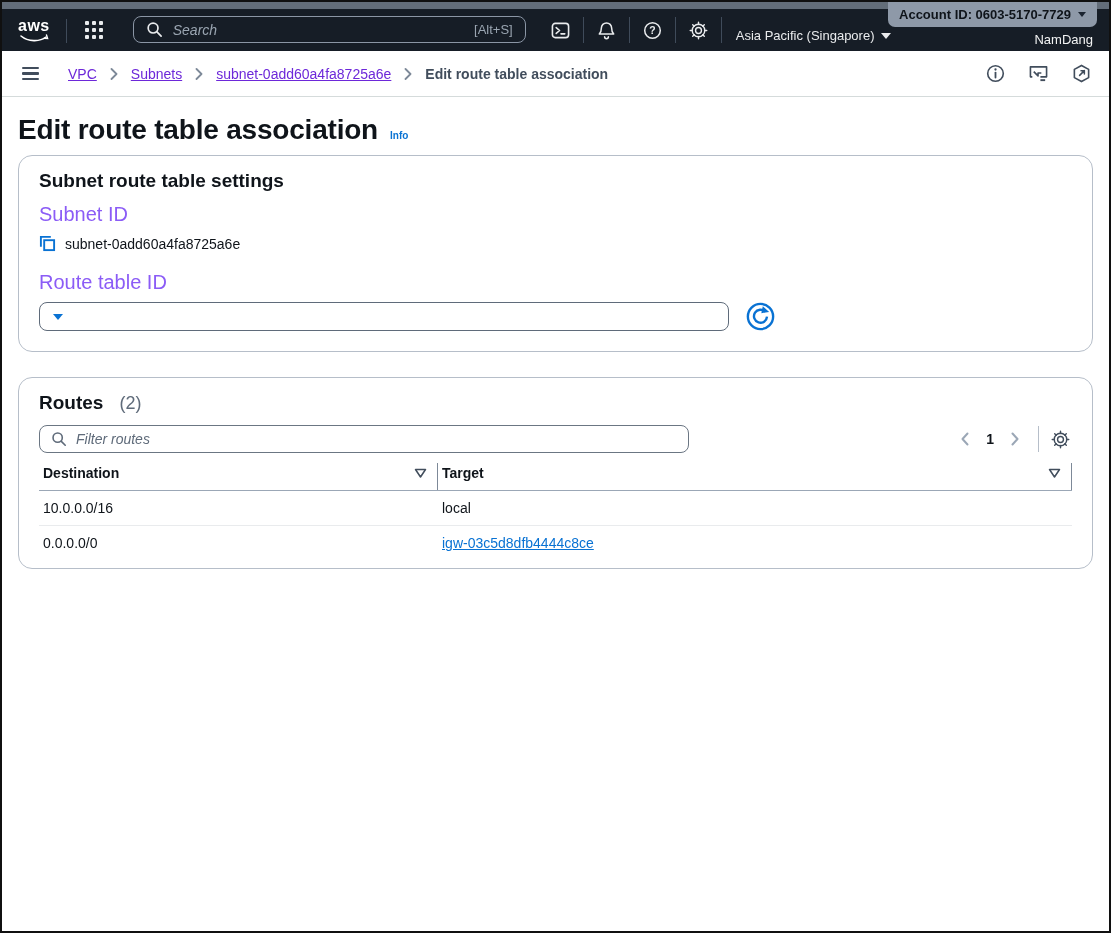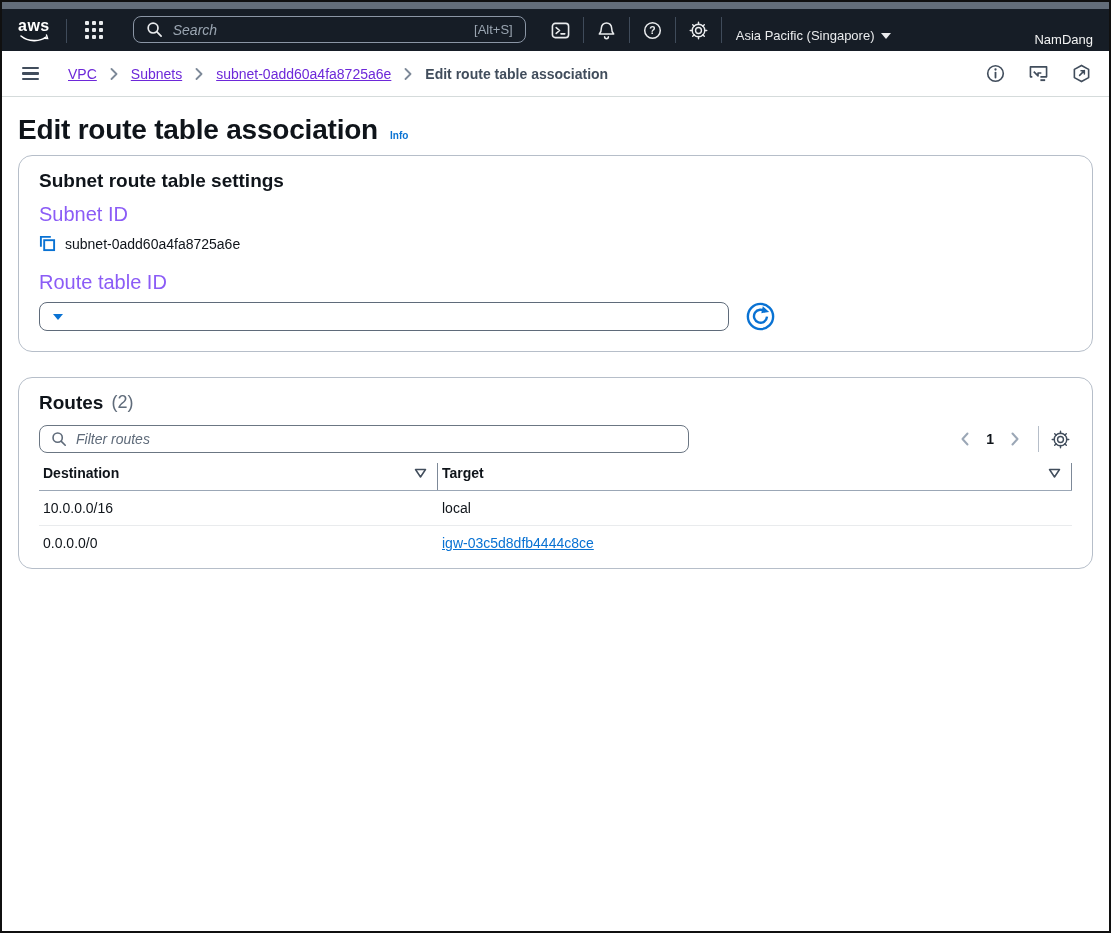--- a/index.html
+++ b/index.html
@@ -73,21 +73,21 @@
   .select-row { display:flex; align-items:center; gap:17px; margin-top:8px; }
   .select-box {
     width:690px; height:29px; border:1px solid #5f6b7a; border-radius:8px; background:#fff;
     display:flex; align-items:center; justify-content:space-between; padding:0 13px; cursor:pointer;
   }
   .select-box .sel-text { font-size:14px; color:#0f141a; }
   .select-box .caret-down { border-top-color:#0972d3; }
   .refresh-btn { display:flex; color:#0972d3; cursor:pointer; }
   
   .routes-card { margin-top:25px; padding-bottom:8px; }
-  .routes-head { display:flex; align-items:flex-start; gap:8px; }
+  .routes-head { display:flex; align-items:flex-end; gap:16px; }
   .routes-count { font-size:18px; color:#5f6b7a; font-weight:normal; }
   .routes-toolbar { display:flex; align-items:center; margin-top:11px; }
   .filter-box {
     width:650px; height:28px; border:1px solid #6b7683; border-radius:8px;
     display:flex; align-items:center; padding:4px 11px; color:#5f6b7a;
   }
   .filter-box input {
     flex:1; border:none; outline:none; font-style:italic; font-size:14px; color:#0f141a;
     margin-left:9px; font-family:"Liberation Sans", sans-serif; background:transparent;
   }
@@ -189,20 +189,24 @@
         </svg>
       </span>
       <span class="nav-sep"></span>
     </div>
     <div class="region-sel">
       <span>Asia Pacific (Singapore)</span>
       <span class="caret-down" style="color:#e9ebed;"></span>
     </div>
   </div>
 
+  <div class="account-badge">
+    <span>Account ID: 0603-5170-7729</span>
+    <span class="caret-down"></span>
+  </div>
   <div class="user-name">NamDang</div>
 
   <div class="crumb-bar">
     <div class="hamburger">
         <span></span>
         <span></span>
         <span></span>
       </div>
     <div class="crumbs">
       <a class="crumb-link">VPC</a>

